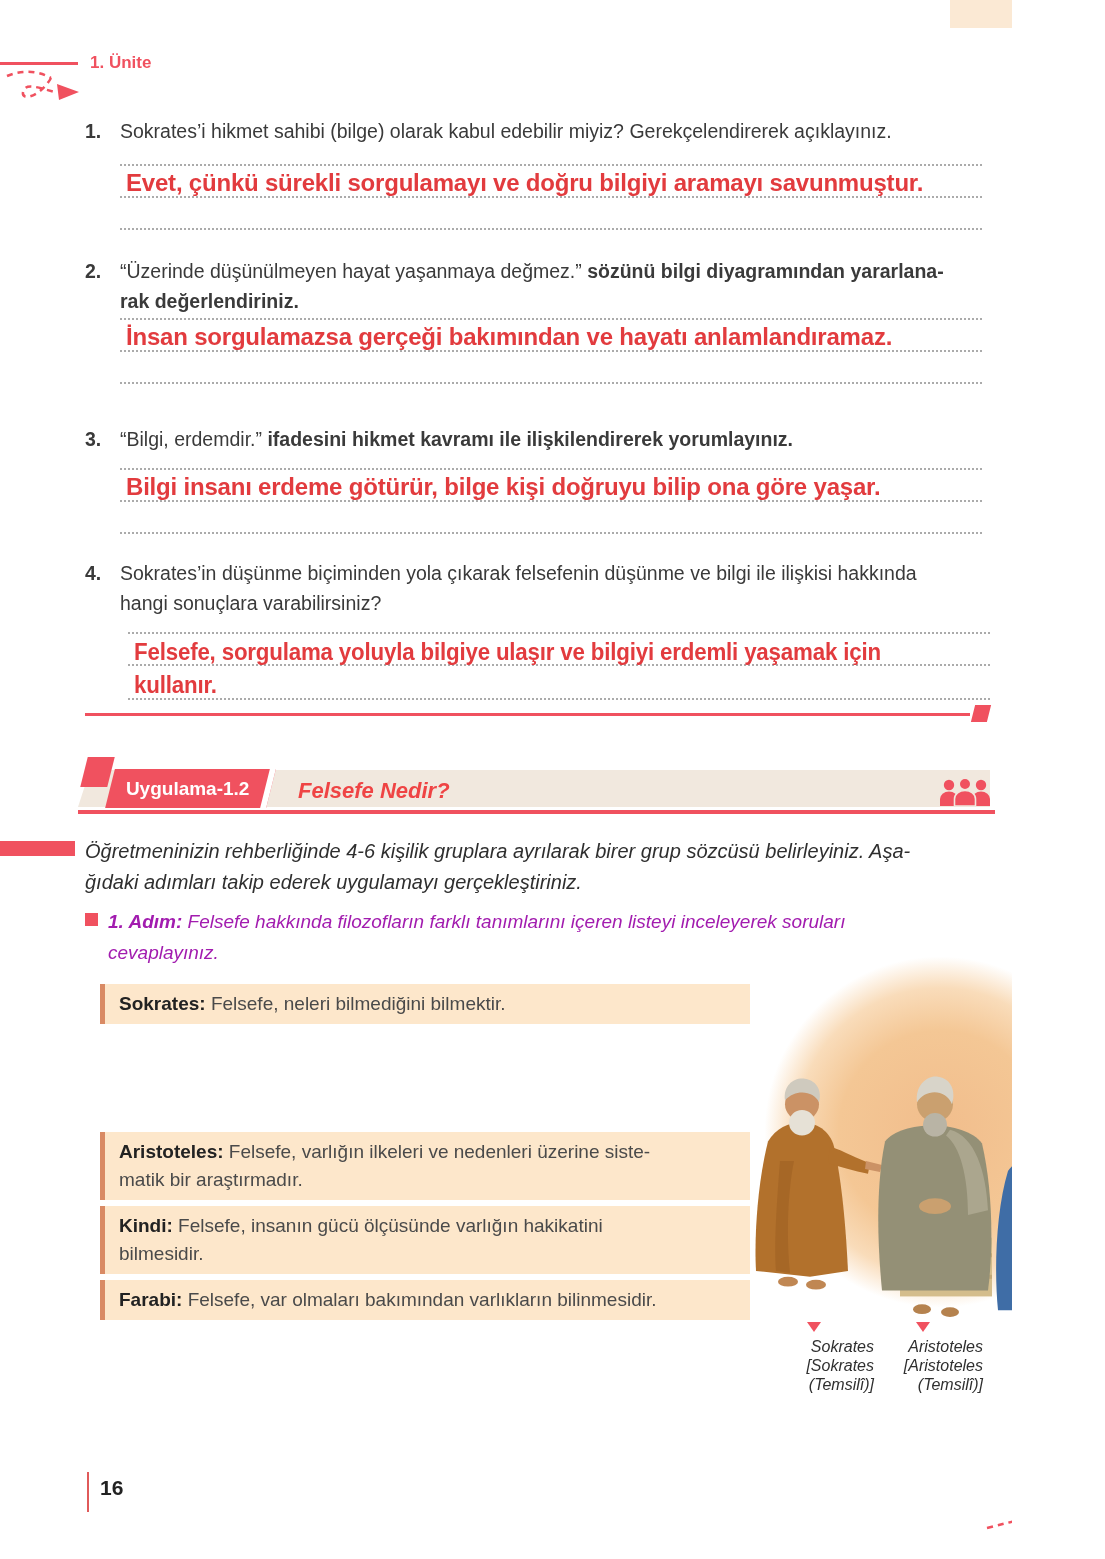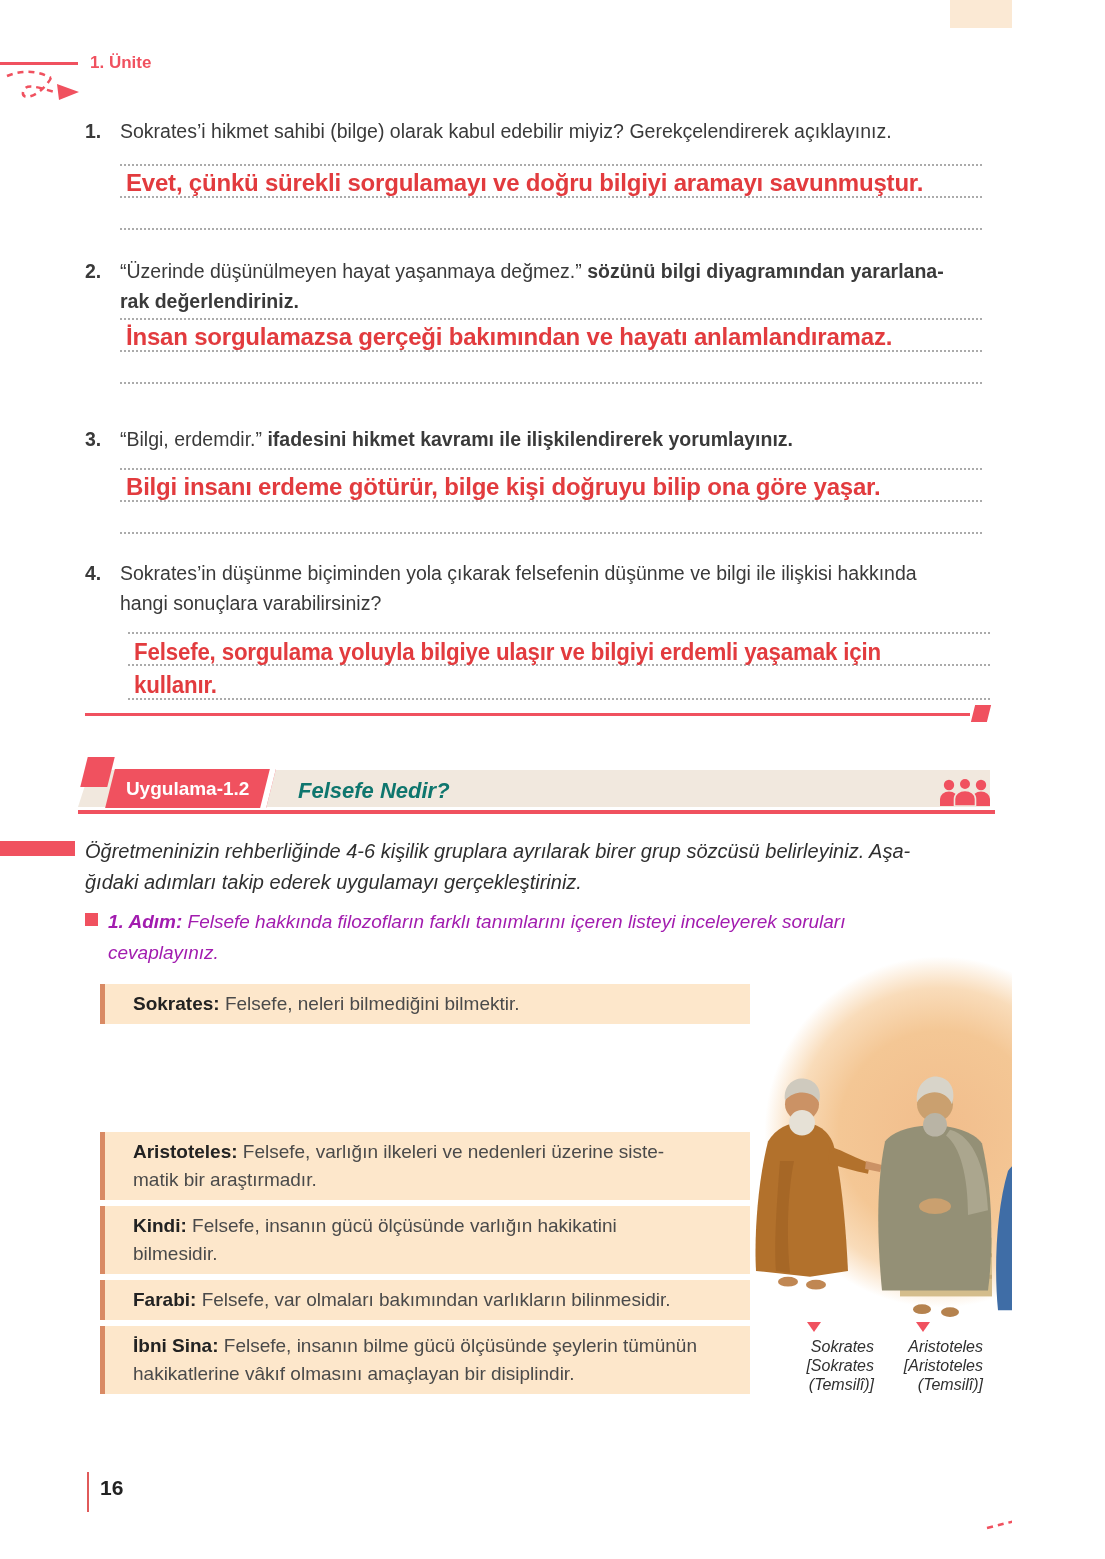--- a/index.html
+++ b/index.html
@@ -25,32 +25,32 @@
 
   .divider{left:85px;top:713px;width:885px;height:3px;background:#f0515f;}
   .divider-cap{left:973px;top:705px;width:16px;height:17px;background:#f0515f;transform:skewX(-14deg);}
 
   
   .act-bar{left:78px;top:770px;width:912px;height:37px;background:#f1e8de;clip-path:polygon(12px 0,100% 0,100% 100%,0 100%);}
   .act-underline{left:78px;top:810px;width:917px;height:4px;background:#f0515f;}
   .act-corner{left:84px;top:757px;width:27px;height:30px;background:#f0515f;transform:skewX(-14deg);}
   .act-badge{left:110px;top:769px;width:155px;height:39px;background:#f0515f;transform:skewX(-14deg);border-right:6px solid #fff;display:flex;align-items:center;justify-content:center;}
   .act-badge span{transform:skewX(14deg);color:#fff;font-weight:bold;font-size:19px;}
-  .act-title{left:298px;top:778px;font-size:22px;font-style:italic;font-weight:bold;color:#0f766e;}
+  .act-title{left:298px;top:778px;font-size:22px;font-style:italic;font-weight:bold;color:#ef4444;}
   .group-icon{left:938px;top:776px;}
 
   .intro{left:85px;top:836px;width:985px;font-size:20px;font-style:italic;line-height:31px;color:#2f2f2f;}
   .margin-bar{left:0;top:841px;width:75px;height:15px;background:#f0515f;}
 
   .step{left:108px;top:906px;width:900px;font-size:19px;font-style:italic;line-height:31px;color:#a21caf;}
   .step-bullet{left:85px;top:913px;width:13px;height:13px;background:#f0515f;}
   .step-label{font-weight:bold;font-style:italic;}
 
   
-  .card{left:100px;width:980px;background:#fde7cb;border-left:5px solid #d98a64;padding:6px 28px;box-sizing:border-box;font-size:19px;line-height:28px;color:#4a4a4a;}
+  .card{left:100px;width:980px;background:#fde7cb;border-left:5px solid #d98a64;padding:6px 14px;box-sizing:border-box;font-size:19px;line-height:28px;color:#4a4a4a;}
   .card b{color:#222;}
 
   
   .figure-box{left:750px;top:952px;width:355px;height:496px;background:
      radial-gradient(circle 225px at 190px 180px,#f1bd8c 0%,#f4c795 45%,#f9dcba 64%,#ffffff 78%);}
   .figure-svg{position:absolute;left:0;top:62px;}
   .caption{position:absolute;top:370px;width:120px;text-align:right;font-size:16px;font-style:italic;line-height:19px;color:#2f2f2f;}
   .cap-tri{width:0;height:0;border-left:7px solid transparent;border-right:7px solid transparent;border-top:10px solid #f0515f;margin:0 auto 5px auto;}
 
   
@@ -150,22 +150,20 @@
     <span class="pre">Felsefe hakkında filozofların farklı tanımlarını içeren listeyi inceleyerek soruları
 cevaplayınız.</span>
   </div>
 
   <div class="abs card" style="top:984px;"><b>Sokrates:</b> <span class="pre">Felsefe, neleri bilmediğini bilmektir.</span></div>
   <div class="abs card" style="top:1132px;"><b>Aristoteles:</b> <span class="pre">Felsefe, varlığın ilkeleri ve nedenleri üzerine siste-
 matik bir araştırmadır.</span></div>
   <div class="abs card" style="top:1206px;"><b>Kindi:</b> <span class="pre">Felsefe, insanın gücü ölçüsünde varlığın hakikatini
 bilmesidir.</span></div>
   <div class="abs card" style="top:1280px;"><b>Farabi:</b> <span class="pre">Felsefe, var olmaları bakımından varlıkların bilinmesidir.</span></div>
-  <div class="abs card" style="top:1326px;"><b>İbni Sina:</b> <span class="pre">Felsefe, insanın bilme gücü ölçüsünde şeylerin tümünün
-hakikatlerine vâkıf olmasını amaçlayan bir disiplindir.</span></div>
 
   <div class="abs figure-box">
     <svg class="figure-svg" width="355" height="304" viewBox="0 0 355 310" preserveAspectRatio="none">
 
       <g>
         <path d="M18 130 C 8 170 4 225 6 262 L 60 268 L 98 262 C 96 220 92 170 84 135 C 76 104 34 102 18 130 Z" fill="#b2712c"></path>
         <path d="M30 150 C 26 200 24 240 26 262 L 40 264 C 36 225 38 180 44 150 Z" fill="#9c5f22" opacity=".55"></path>
         <path d="M80 135 C 95 140 108 148 120 152 L 118 163 C 104 160 90 156 78 152 Z" fill="#b2712c"></path>
         <path d="M116 150 l16 4 -2 7 -15 -3 z" fill="#cb9265"></path>
         <circle cx="52" cy="92" r="17" fill="#cb9265"></circle>

